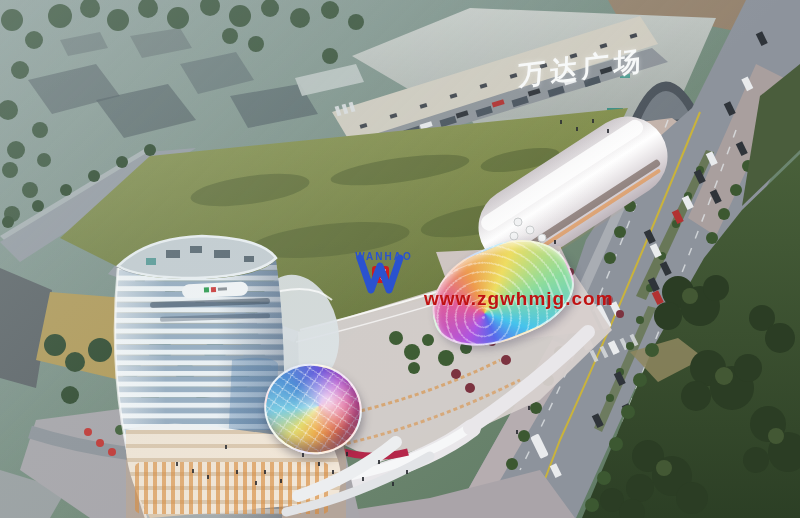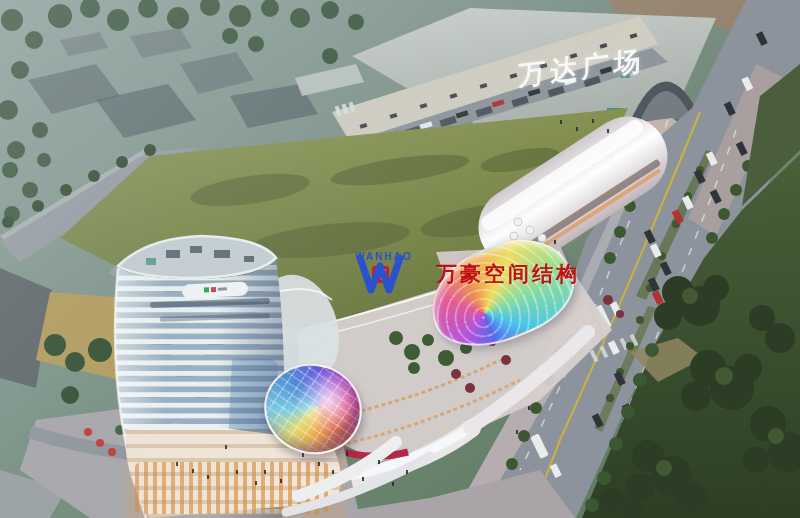--- a/index.html
+++ b/index.html
@@ -508,16 +508,16 @@
 <span class="mall-sign">万达广场</span>
 
 <div class="wm">
   <div class="wm-logo">
     <svg width="56" height="40" viewBox="0 0 56 40">
       <polyline points="8,4 19,36 28,12 37,36 48,4" fill="none" stroke="#2a52cf" stroke-width="7" stroke-linecap="round" stroke-linejoin="round"></polyline>
     </svg>
     <div class="wm-badge">万</div>
     <span class="wm-name">WANHAO</span>
   </div>
-  <span class="wm-line1">万豪空间结构</span>
+  <span class="wm-line2">www.zgwhmjg.com</span>
 </div>
 
 </div>
 
 </body></html>

